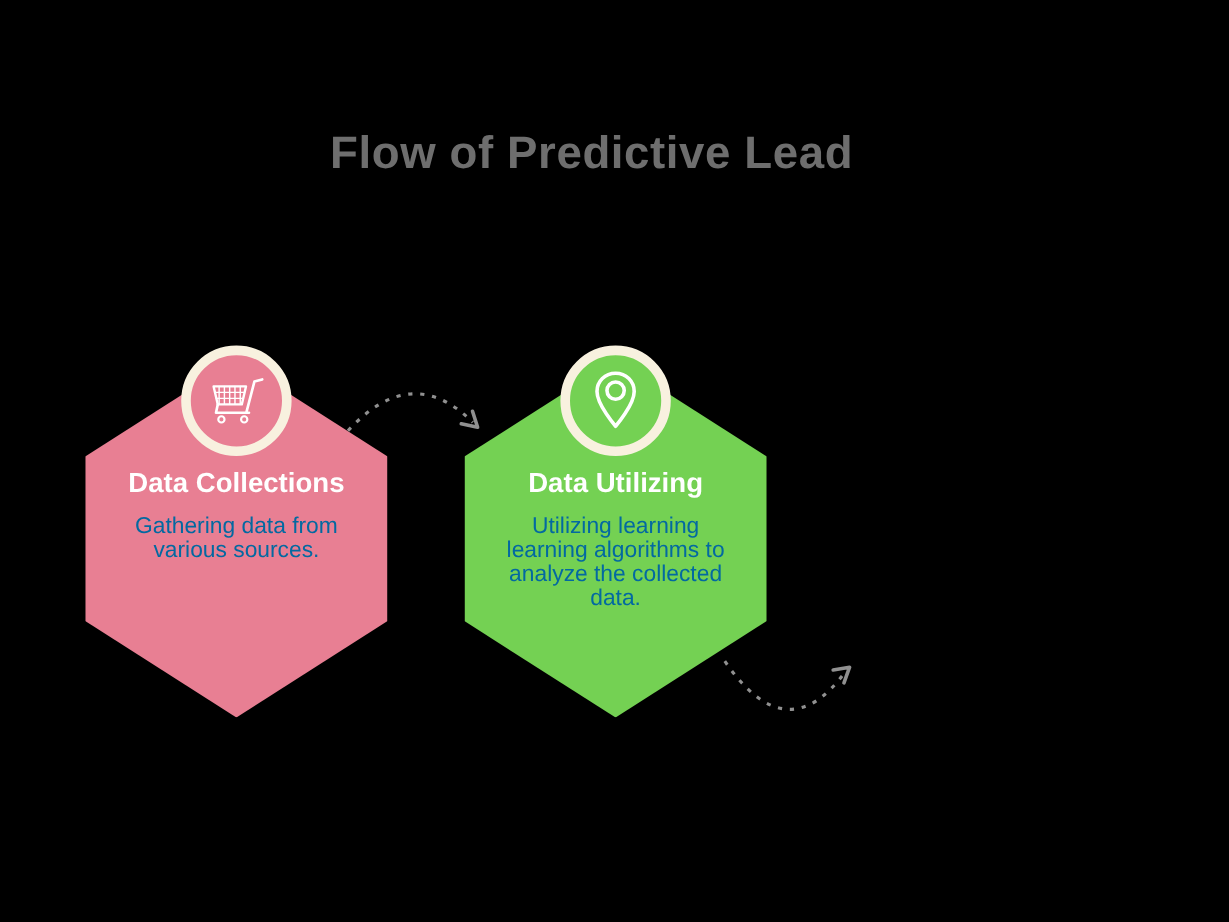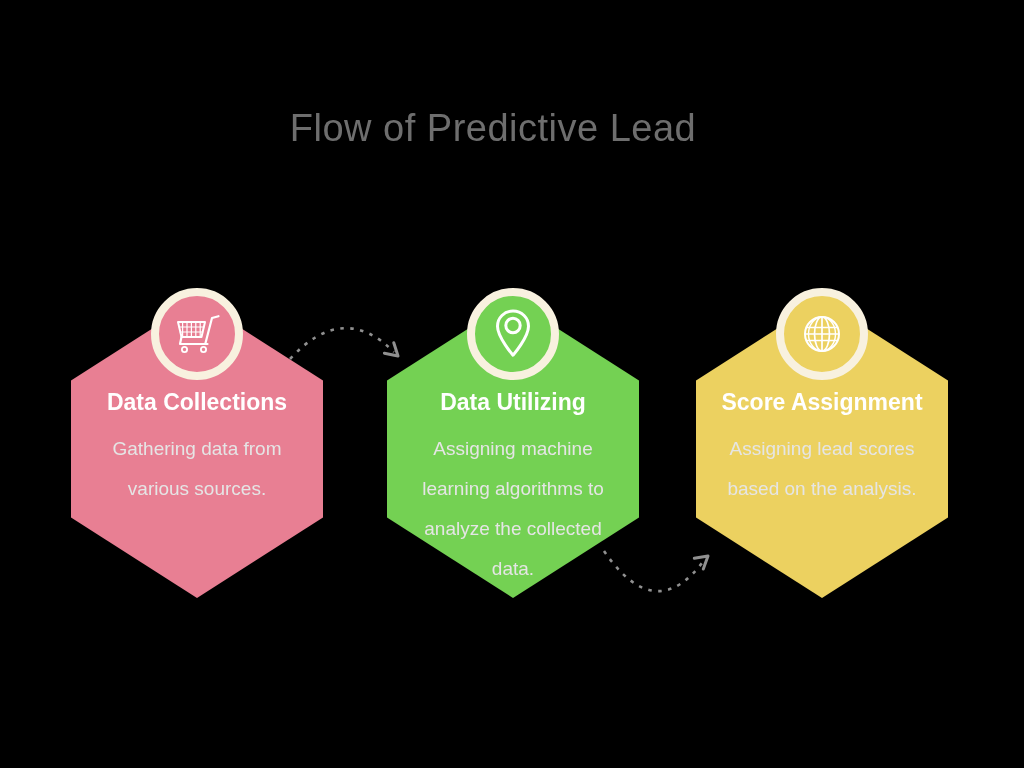--- a/index.html
+++ b/index.html
@@ -2,39 +2,39 @@
 <html><head>
 <meta charset="utf-8">
 <style>
   html,body{margin:0;padding:0;background:#000;}
   #canvas{
     position:relative;width:1024px;height:768px;background:#000;overflow:hidden;
     font-family:"Liberation Sans", sans-serif;
   }
   .main-title{
     position:absolute;top:99px;left:0;width:986px;text-align:center;
-    color:#6e6e6e;font-size:38px;font-weight:400;line-height:58px;letter-spacing:.5px;
+    color:#6e6e6e;font-size:38px;font-weight:700;line-height:58px;letter-spacing:.5px;
   }
   .card{position:absolute;top:288px;width:208px;height:314px;}
   .hex{
     position:absolute;top:12px;left:0;width:252px;height:298px;
     clip-path:polygon(50% 0%,100% 27%,100% 73%,50% 100%,0% 73%,0% 27%);
   }
   .badge{
     position:absolute;top:0;left:80px;width:92px;height:92px;border-radius:50%;
     border:8px solid #f8f1df;box-sizing:border-box;
     display:flex;align-items:center;justify-content:center;
   }
   .card-title{
     position:absolute;top:101px;left:0;width:252px;text-align:center;
     color:#ffffff;font-size:23px;font-weight:700;
   }
   .card-desc{
     position:absolute;top:141px;left:6px;width:240px;text-align:center;
-    color:#e5e5e5;font-size:19px;line-height:40px;white-space:pre-line;font-weight:400;
+    color:#0369a1;font-size:19px;line-height:20px;white-space:pre-line;font-weight:400;
   }
   .icon-svg{display:block;}
   #arrow-layer{position:absolute;top:0;left:0;pointer-events:none;}
 </style>
 </head>
 <body>
 
 <div id="canvas">
 
   <div class="main-title">
@@ -65,41 +65,26 @@
 
   <div class="card" style="left:387px">
     <div class="hex" style="background-color: rgb(116, 209, 83);"></div>
     <div class="badge" style="background-color: rgb(116, 209, 83);">
       <svg class="icon-svg" width="40" height="52" viewBox="0 0 40 52" fill="none" stroke="#ffffff" stroke-linecap="round" stroke-linejoin="round">
         <path d="M20 3 C11.2 3 4.5 9.8 4.5 18.2 C4.5 29.2 20 47.2 20 47.2 C20 47.2 35.5 29.2 35.5 18.2 C35.5 9.8 28.8 3 20 3 Z" stroke-width="3"></path>
         <circle cx="20" cy="17.5" r="7.2" stroke-width="3"></circle>
       </svg>
     </div>
     <div class="card-title">Data Utilizing</div>
-    <div class="card-desc">Assigning machine
+    <div class="card-desc">Utilizing learning
 learning algorithms to
 analyze the collected
 data.</div>
   </div>
 
-  <div class="card" style="left:696px">
-    <div class="hex" style="background-color: rgb(236, 209, 96);"></div>
-    <div class="badge" style="background-color: rgb(236, 209, 96);">
-      <svg class="icon-svg" width="40" height="40" viewBox="0 0 40 40" fill="none" stroke="#ffffff">
-        <circle cx="20" cy="20" r="17" stroke-width="2"></circle>
-        <ellipse cx="20" cy="20" rx="7.5" ry="17" stroke-width="1.7"></ellipse>
-        <ellipse cx="20" cy="20" rx="13.5" ry="17" stroke-width="1.4"></ellipse>
-        <path d="M20 3 L20 37" stroke-width="1.7"></path>
-        <path d="M4.4 13.5 L35.6 13.5 M3 20 L37 20 M4.4 26.5 L35.6 26.5" stroke-width="1.7"></path>
-      </svg>
-    </div>
-    <div class="card-title">Score Assignment</div>
-    <div class="card-desc">Assigning lead scores
-based on the analysis.</div>
-  </div>
 
   <svg id="arrow-layer" width="1024" height="768" viewBox="0 0 1024 768">
     <g>
       <path d="M290 359 Q343 301 394 352" fill="none" stroke="#909090" stroke-width="2.6" stroke-dasharray="3.5 6.5"></path>
       <path d="M-12 -7 L0 0 L-12 7" fill="none" stroke="#909090" stroke-width="3" stroke-linecap="round" stroke-linejoin="round" transform="translate(398,356) rotate(42)"></path>
     </g>
     <g>
       <path d="M604 551 Q656 627 705 559" fill="none" stroke="#909090" stroke-width="2.6" stroke-dasharray="3.5 6.5"></path>
       <path d="M-12 -7 L0 0 L-12 7" fill="none" stroke="#909090" stroke-width="3" stroke-linecap="round" stroke-linejoin="round" transform="translate(708,556) rotate(-40)"></path>
     </g>

